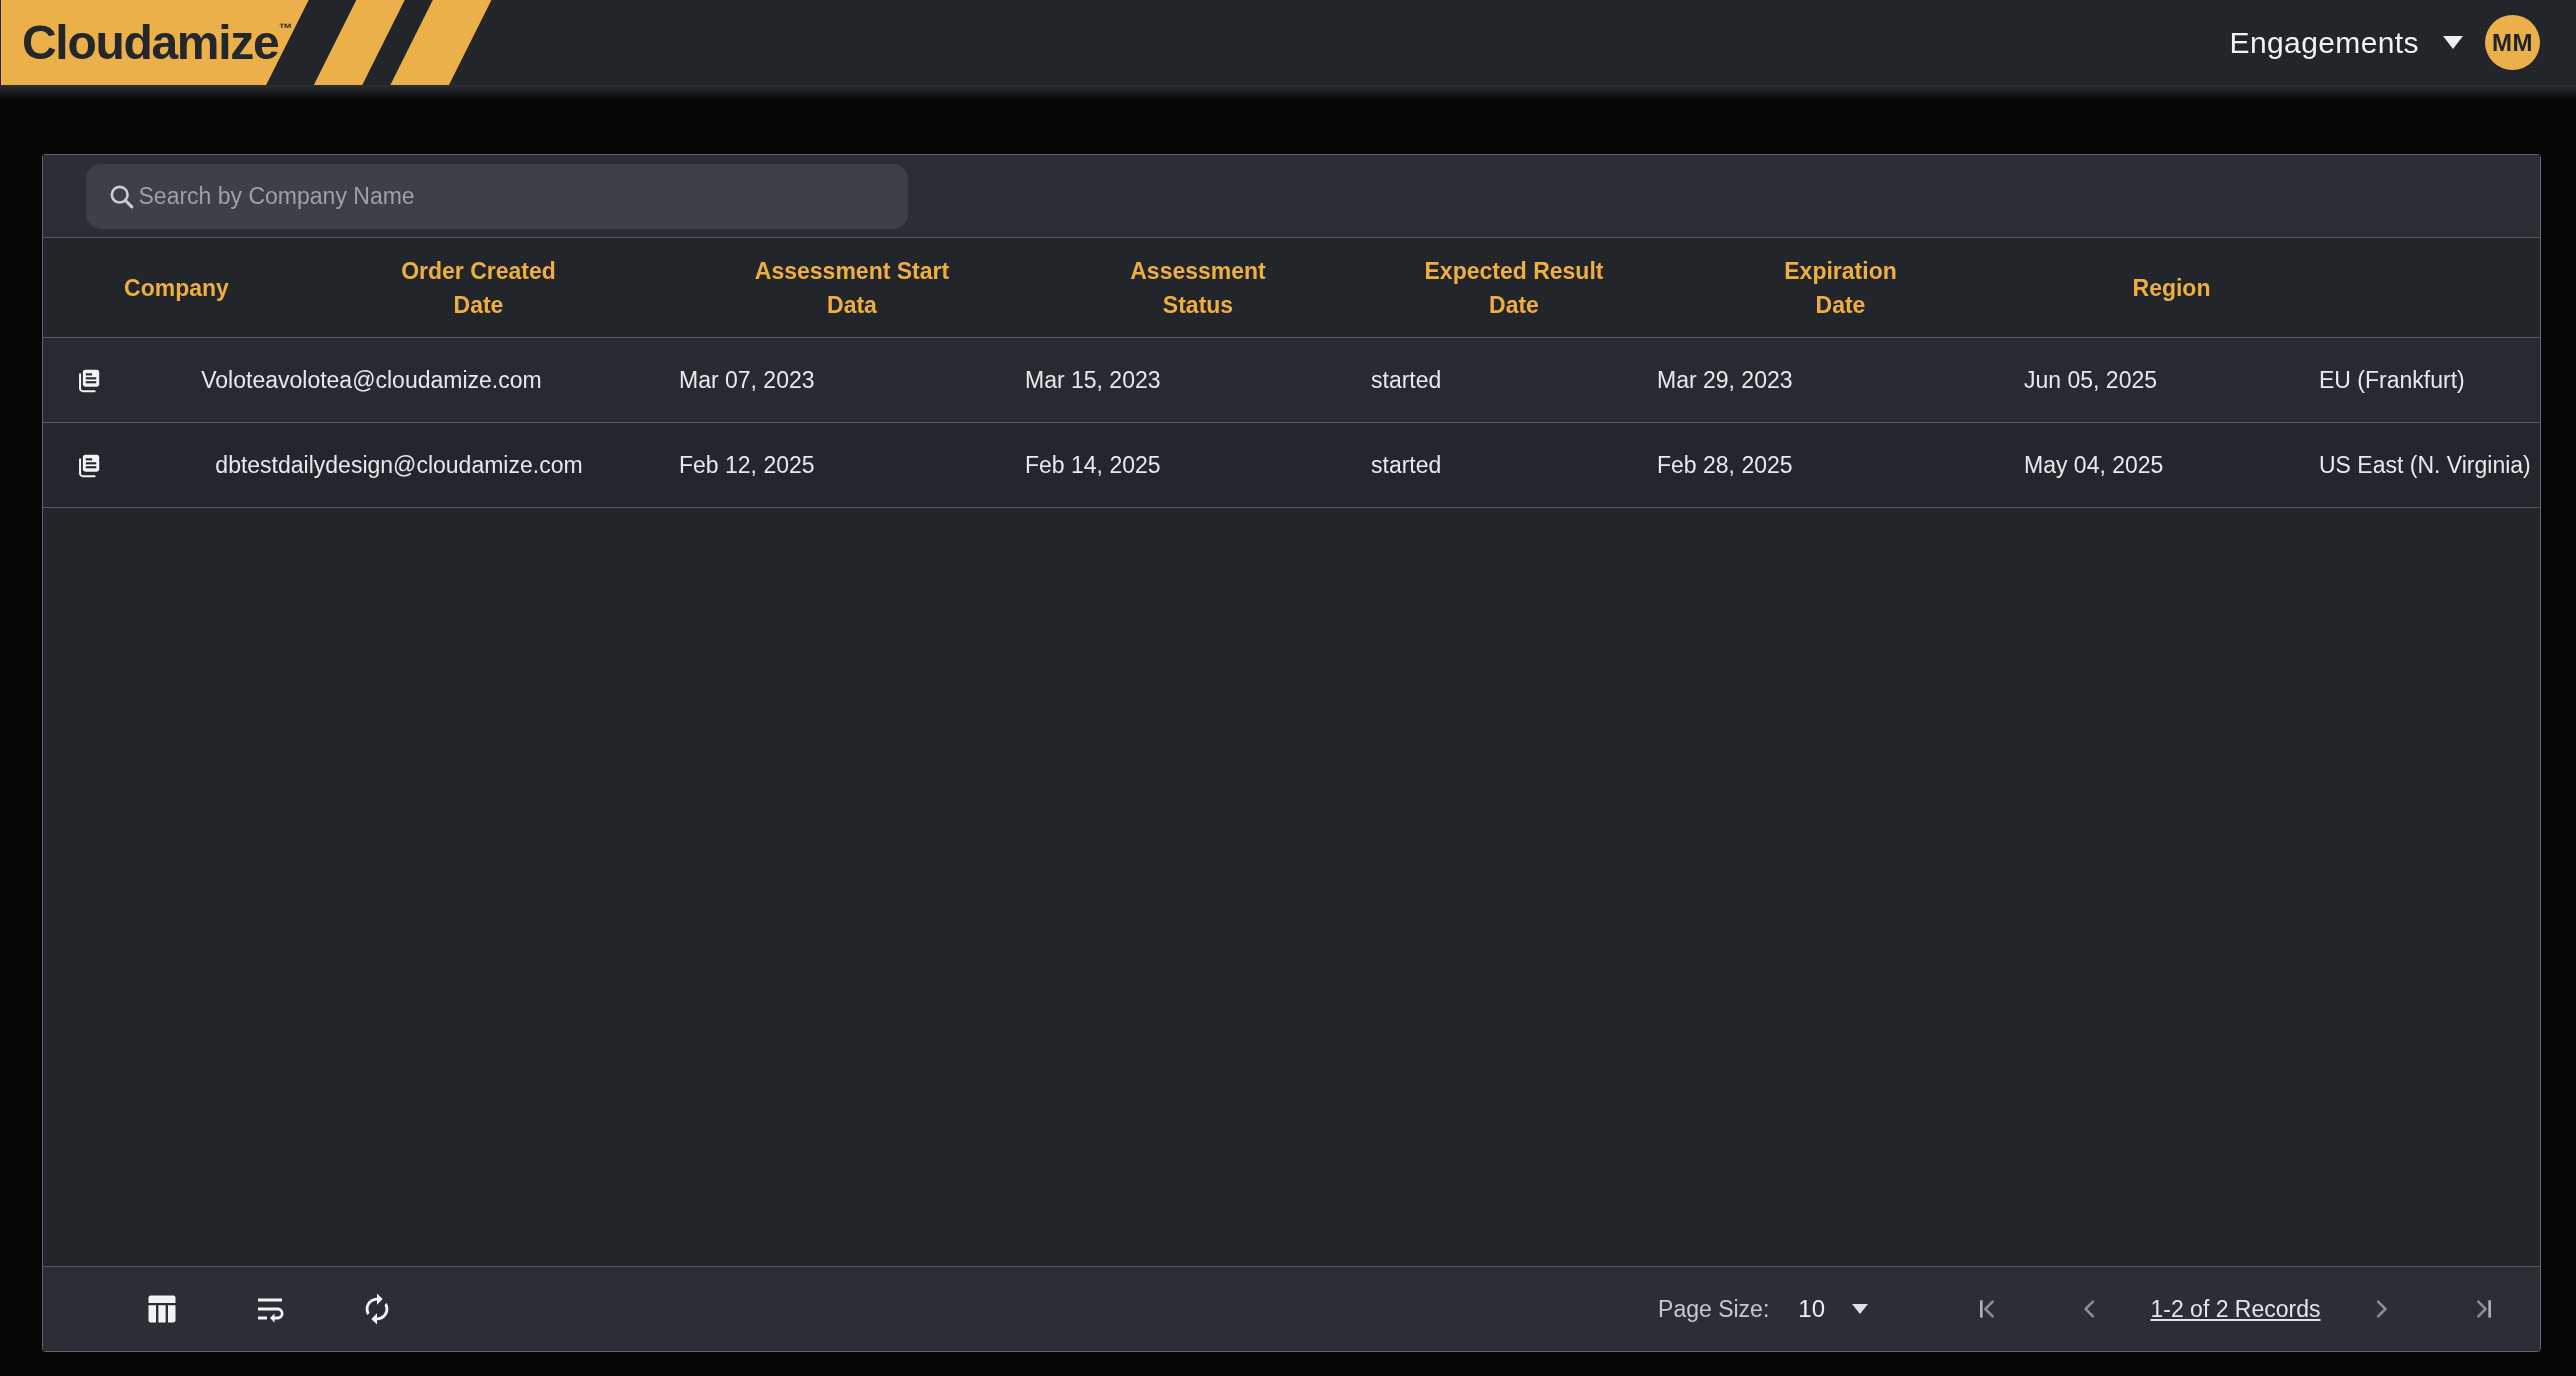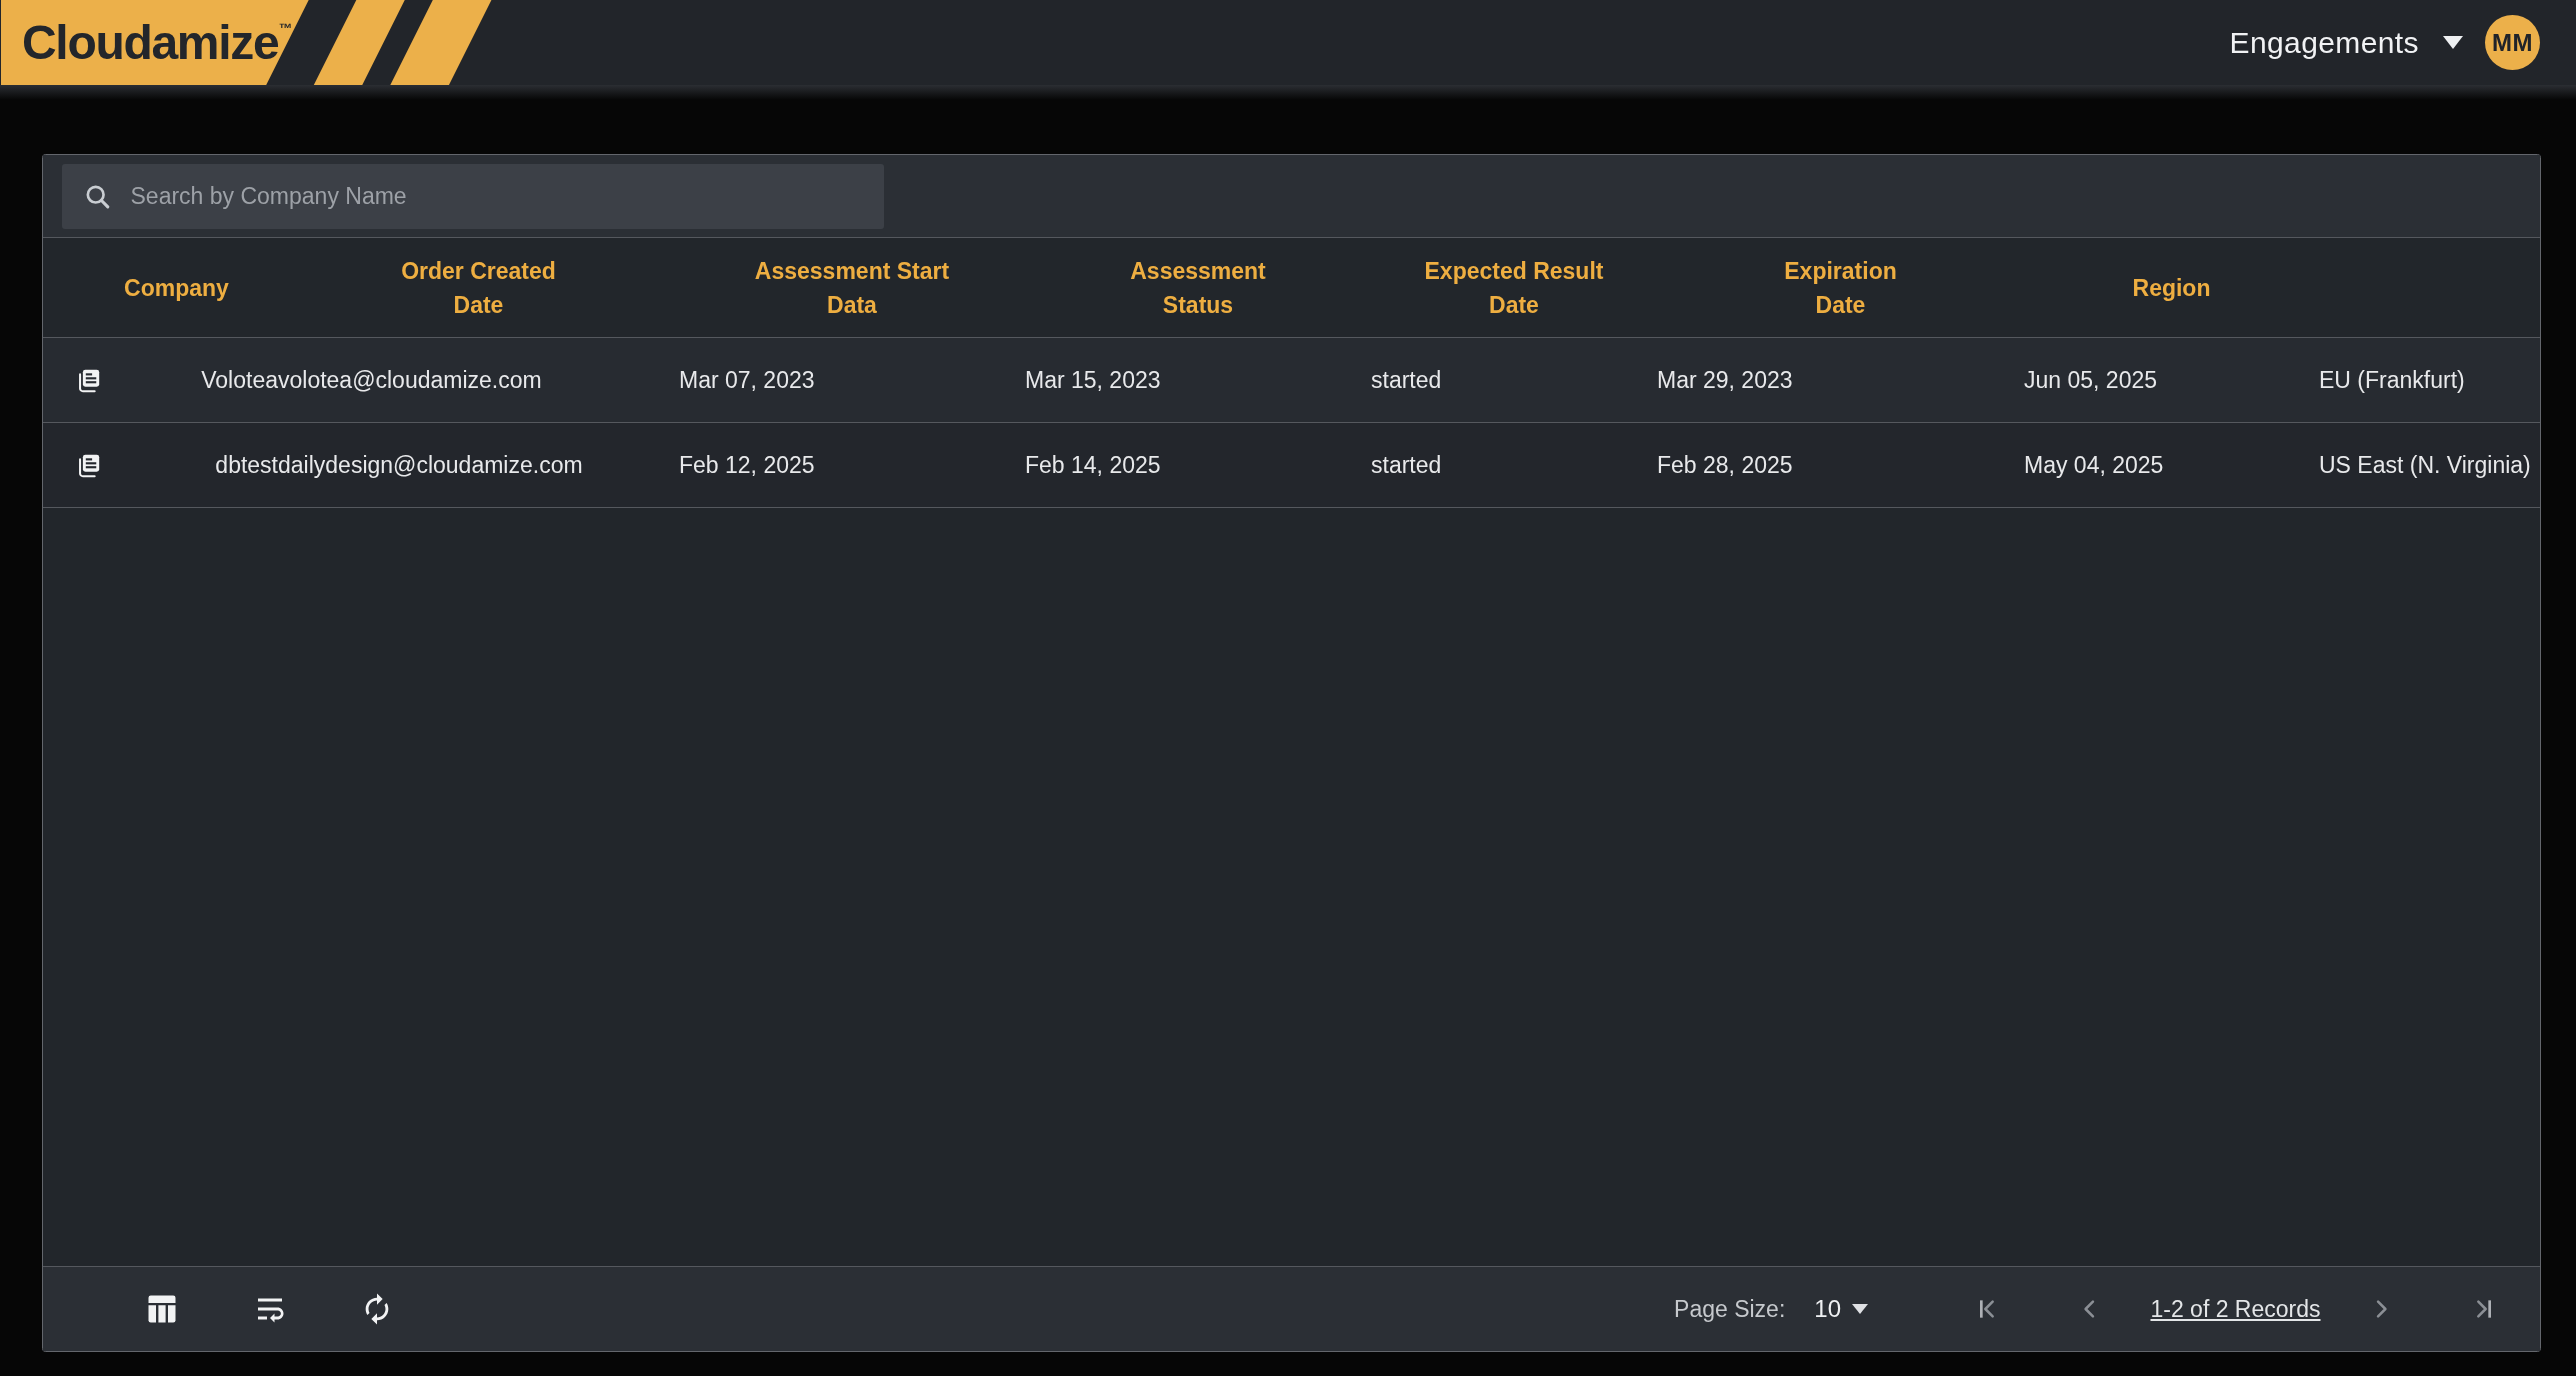--- a/index.html
+++ b/index.html
@@ -70,24 +70,25 @@
     height: 83px;
     background: #2b2f35;
     border-bottom: 1.7px solid #55585e;
     display: flex; align-items: center;
     padding-left: 19px;
     flex: none;
   }
   .search-box {
     width: 822px; height: 65px;
     background: #3c4047;
-    border-radius: 3px;
+    border-radius: 15px;
     display: flex; align-items: center;
     padding: 0 20.5px;
-    gap: 19px;
+    gap: 3px;
+    margin-left: 24px;
   }
   .search-box svg { flex: none; }
   .search-input {
     flex: 1;
     background: transparent; border: none; outline: none;
     font-family: "Liberation Sans", "DejaVu Sans", sans-serif;
     font-size: 23px; color: #e8e9eb;
   }
   .search-input::placeholder { color: #9da1a7; opacity: 1; }
 
@@ -131,21 +132,21 @@
     display: flex; align-items: center;
     padding: 0 41px 0 101px;
     flex: none;
   }
   .footer-tools { display: flex; align-items: center; gap: 72px; }
   .tool-btn { background: none; border: none; cursor: pointer; display: flex; align-items: center; }
   .footer-spacer { flex: 1; }
   .pagination { display: flex; align-items: center; }
   .page-size-label { font-size: 23px; color: #c6c9cd; }
   .page-size-select {
-    display: flex; align-items: center; gap: 11px;
+    display: flex; align-items: center; gap: 27px;
     margin-left: 29px; cursor: pointer;
   }
   .page-size-value { font-size: 24px; color: #eef0f2; }
   .caret-down-small {
     width: 0; height: 0;
     border-left: 8.5px solid transparent;
     border-right: 8.5px solid transparent;
     border-top: 10.2px solid #dfe1e4;
   }
   .pager-btn { background: none; border: none; cursor: pointer; display: flex; align-items: center; }

